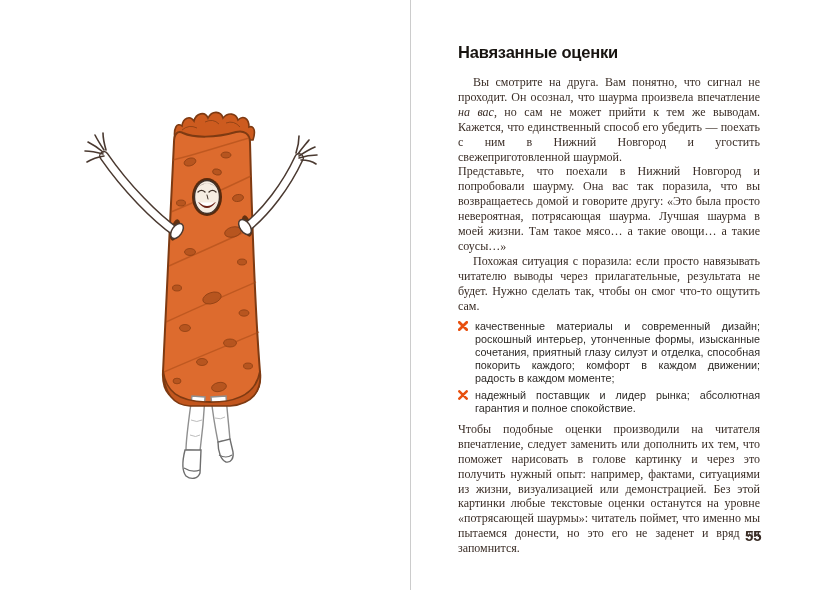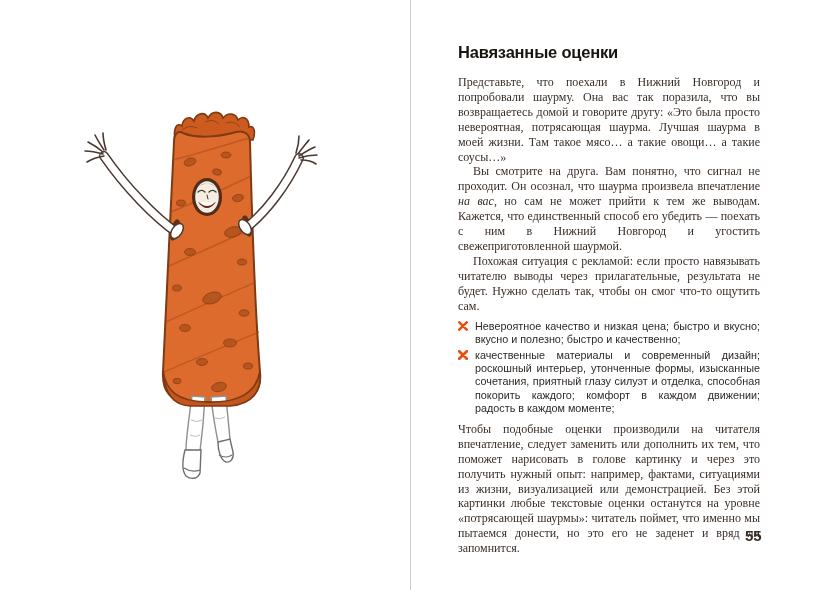--- a/index.html
+++ b/index.html
@@ -150,44 +150,44 @@
     </svg>
   </div>
 
   <div class="gutter"></div>
 
   <div class="page-right">
     <div class="text-col">
 
       <h1 class="heading">Навязанные оценки</h1>
 
+      <p class="body indent"><span>Вы смотрите на друга. Вам понятно, что сигнал не проходит. Он осознал, что шаурма произвела впечатление </span><em>на вас</em><span>, но сам не может прийти к тем же выводам. Кажется, что единственный способ его убедить — поехать с ним в Нижний Новгород и угостить свежеприготовленной шаурмой.</span></p>
+
       <p class="body">Представьте, что поехали в Нижний Новгород и попробовали шаурму. Она вас так поразила, что вы возвращаетесь домой и говорите другу: «Это была просто невероятная, потрясающая шаурма. Лучшая шаурма в моей жизни. Там такое мясо… а такие овощи… а такие соусы…»</p>
 
-      <p class="body indent"><span>Вы смотрите на друга. Вам понятно, что сигнал не проходит. Он осознал, что шаурма произвела впечатление </span><em>на вас</em><span>, но сам не может прийти к тем же выводам. Кажется, что единственный способ его убедить — поехать с ним в Нижний Новгород и угостить свежеприготовленной шаурмой.</span></p>
-
-      <p class="body indent">Похожая ситуация с рекламой: если просто навязывать читателю выводы через прилагательные, результата не будет. Нужно сделать так, чтобы он смог что-то ощутить сам.</p>
+      <p class="body indent">Похожая ситуация с поразила: если просто навязывать читателю выводы через прилагательные, результата не будет. Нужно сделать так, чтобы он смог что-то ощутить сам.</p>
 
       <ul class="xlist">
-        <li>
-          <svg class="xmark" viewBox="0 0 10 10" aria-hidden="true">
-            <path d="M1.3,1.3 L8.7,8.7 M8.7,1.3 L1.3,8.7" stroke="#E8500F" stroke-width="2.5" stroke-linecap="round"></path>
-          </svg>
-          <span>Невероятное качество и низкая цена; быстро и вкусно; вкусно и полезно; быстро и качественно;</span>
-        </li>
         <li>
           <svg class="xmark" viewBox="0 0 10 10" aria-hidden="true">
             <path d="M1.3,1.3 L8.7,8.7 M8.7,1.3 L1.3,8.7" stroke="#E8500F" stroke-width="2.5" stroke-linecap="round"></path>
           </svg>
         </li>
         <li>
           <svg class="xmark" viewBox="0 0 10 10" aria-hidden="true">
             <path d="M1.3,1.3 L8.7,8.7 M8.7,1.3 L1.3,8.7" stroke="#E8500F" stroke-width="2.5" stroke-linecap="round"></path>
           </svg>
           <span>качественные материалы и современный дизайн; роскошный интерьер, утонченные формы, изысканные сочетания, приятный глазу силуэт и отделка, способная покорить каждого; комфорт в каждом движении; радость в каждом моменте;</span>
         </li>
+        <li>
+          <svg class="xmark" viewBox="0 0 10 10" aria-hidden="true">
+            <path d="M1.3,1.3 L8.7,8.7 M8.7,1.3 L1.3,8.7" stroke="#E8500F" stroke-width="2.5" stroke-linecap="round"></path>
+          </svg>
+          <span>надежный поставщик и лидер рынка; абсолютная гарантия и полное спокойствие.</span>
+        </li>
       </ul>
 
       <p class="body">Чтобы подобные оценки производили на читателя впечатление, следует заменить или дополнить их тем, что поможет нарисовать в голове картинку и через это получить нужный опыт: например, фактами, ситуациями из жизни, визуализацией или демонстрацией. Без этой картинки любые текстовые оценки останутся на уровне «потрясающей шаурмы»: читатель поймет, что именно мы пытаемся донести, но это его не заденет и вряд ли запомнится.</p>
     </div>
 
     <div class="pagenum">55</div>
   </div>
 </div>
 
 </body></html>

